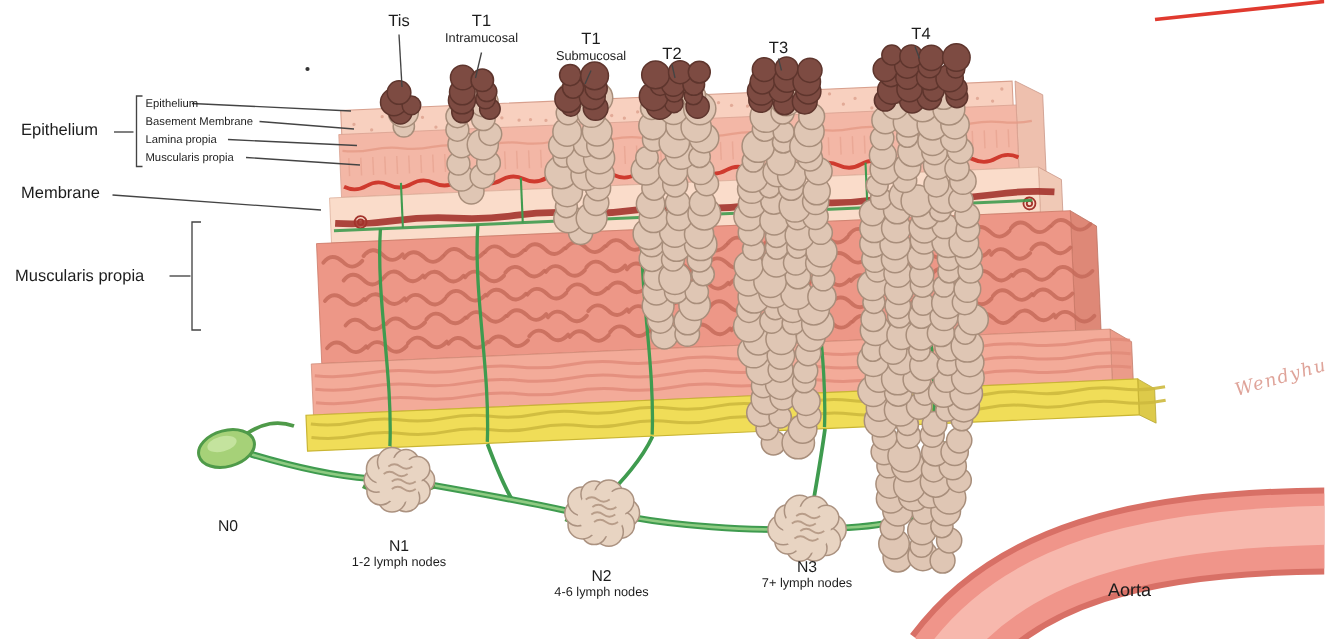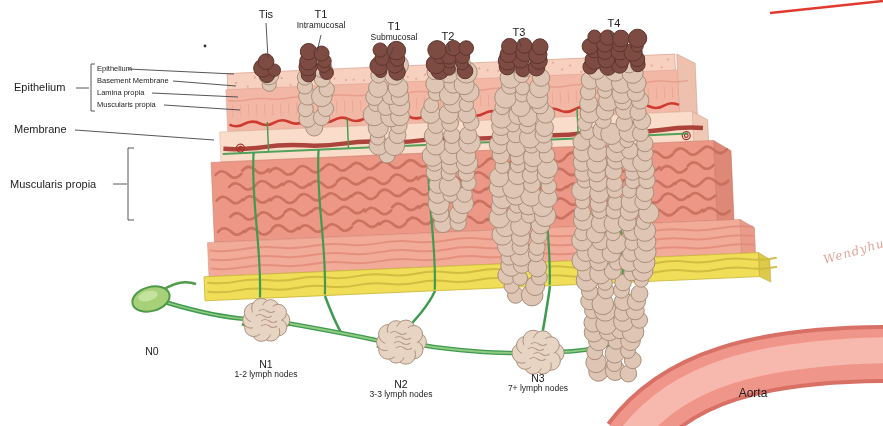--- a/index.html
+++ b/index.html
@@ -797,21 +797,21 @@
 
 <div class="lbl center" style="left:152px;top:345px">
       <span class="nbig">N0</span>
     </div>
 <div class="lbl center" style="left:266px;top:358px">
       <span class="nbig">N1</span>
       <span class="nsmall">1-2 lymph nodes</span>
     </div>
 <div class="lbl center" style="left:401px;top:378px">
       <span class="nbig">N2</span>
-      <span class="nsmall">3-3 lymph nodes</span>
+      <span class="nsmall">4-6 lymph nodes</span>
     </div>
 <div class="lbl center" style="left:538px;top:372px">
       <span class="nbig">N3</span>
       <span class="nsmall">7+ lymph nodes</span>
     </div>
 
 <div class="lbl center aorta" style="left:753px;top:387px">
       <span>Aorta</span>
     </div>
 <div class="sig" style="left:822px;top:242px">Wendyhupp</div>

